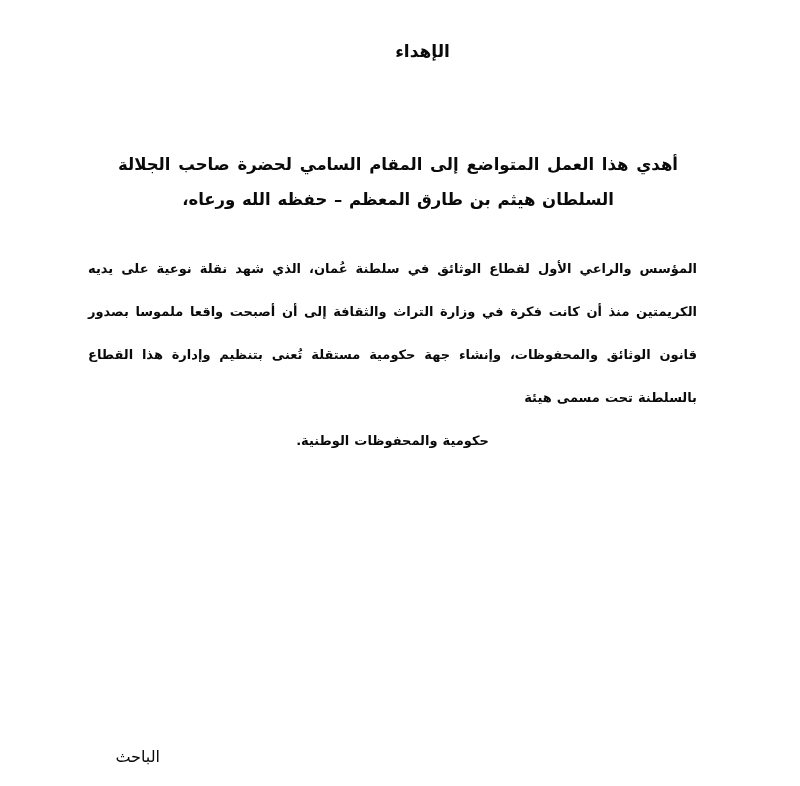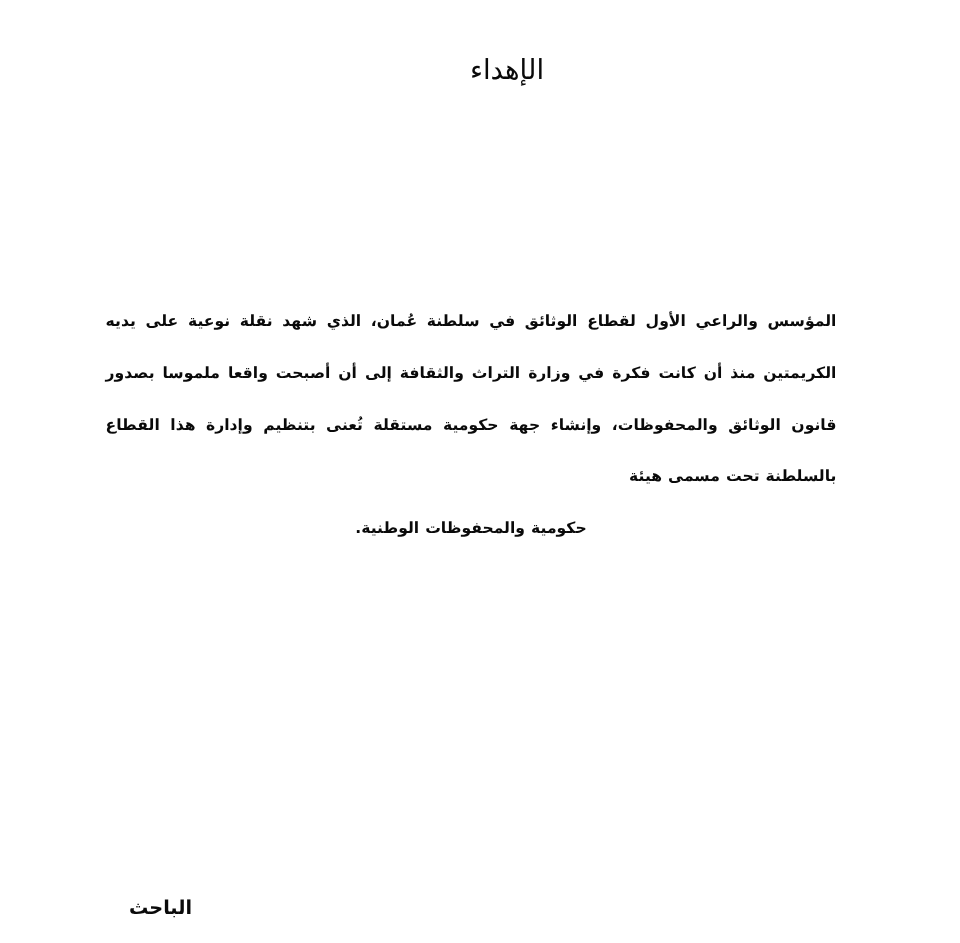--- a/index.html
+++ b/index.html
@@ -21,22 +21,22 @@
     direction: rtl;
   }
 
   
   .doc-title {
     position: absolute;
     top: 30px;
     left: 0;
     right: 0;
     text-align: center;
-    font-size: 23px;
-    font-weight: normal;
+    font-size: 17px;
+    font-weight: bold;
     line-height: 1.25;
     letter-spacing: 0.2px;
     
     padding-left: 45px;
     box-sizing: border-box;
   }
 
   
   .dedication-block {
     position: absolute;
@@ -69,32 +69,33 @@
     text-align: center;
     text-indent: 0;
   }
 
   
   .signature {
     position: absolute;
     top: 731px;
     right: 640px;
     font-size: 16px;
-    font-weight: bold;
+    font-weight: normal;
     line-height: 1.3;
     white-space: nowrap;
   }
 </style>
 </head>
 <body>
 
 <div class="page">
 
   <h1 class="doc-title">الإهداء</h1>
 
+  <p class="dedication-block">أهدي هذا العمل المتواضع إلى المقام السامي لحضرة صاحب الجلالة السلطان هيثم بن طارق المعظم – حفظه الله ورعاه،</p>
 
   <div class="body-block">
     <span>المؤسس والراعي الأول لقطاع الوثائق في سلطنة عُمان، الذي شهد نقلة نوعية على يديه الكريمتين منذ أن كانت فكرة في وزارة التراث والثقافة إلى أن أصبحت واقعا ملموسا بصدور قانون الوثائق والمحفوظات، وإنشاء جهة حكومية مستقلة تُعنى بتنظيم وإدارة هذا القطاع بالسلطنة تحت مسمى هيئة</span>
     <span class="closing-line">حكومية والمحفوظات الوطنية.</span>
   </div>
 
   <p class="signature">الباحث</p>
 
 </div>
 

